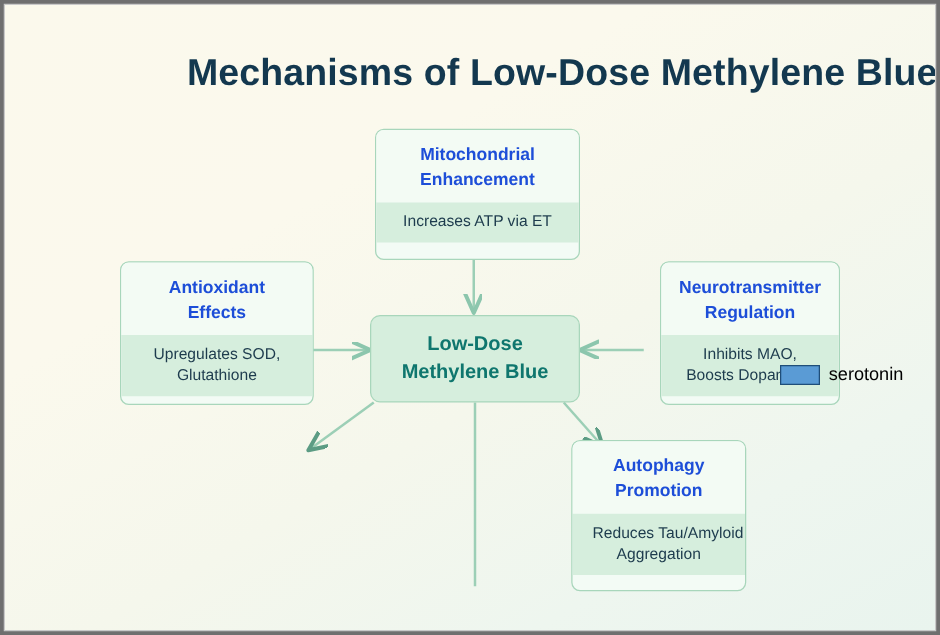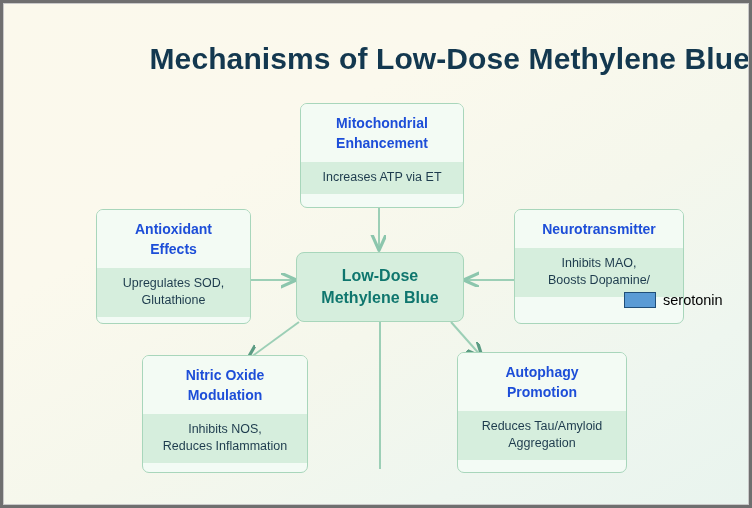--- a/index.html
+++ b/index.html
@@ -157,47 +157,38 @@
     </div>
   </div>
 
   <div class="node" id="n-center" style="left:292px; top:248px; width:168px; height:70px;">
     <div class="ctr-label">
       <div>Low-Dose</div>
       <div>Methylene Blue</div>
     </div>
   </div>
 
-  <div class="node" id="n-neuro" style="left:510px; top:205px; width:170px; height:115px;">
+  <div class="node" id="n-neuro" style="left:524px; top:205px; width:144px; height:115px;">
     <div class="hd">
       <div>Neurotransmitter</div>
+      <div>Regulation</div>
     </div>
     <div class="bd">
       <div>Inhibits MAO,</div>
       <div>Boosts Dopamine/</div>
     </div>
   </div>
 
   <div id="overflow-serotonin">
     <span class="swatch"></span>
     <span class="ovf-text">serotonin</span>
   </div>
 
-  <div class="node" id="n-no" style="left:138px; top:351px; width:166px; height:118px;">
-    <div class="hd">
-      <div>Nitric Oxide</div>
-      <div>Modulation</div>
-    </div>
-    <div class="bd">
-      <div>Inhibits NOS,</div>
-      <div>Reduces Inflammation</div>
-    </div>
-  </div>
 
-  <div class="node" id="n-auto" style="left:453px; top:348px; width:170px; height:121px;">
+  <div class="node" id="n-auto" style="left:453px; top:348px; width:140px; height:121px;">
     <div class="hd">
       <div>Autophagy</div>
       <div>Promotion</div>
     </div>
     <div class="bd">
       <div>Reduces Tau/Amyloid</div>
       <div>Aggregation</div>
     </div>
   </div>
 

